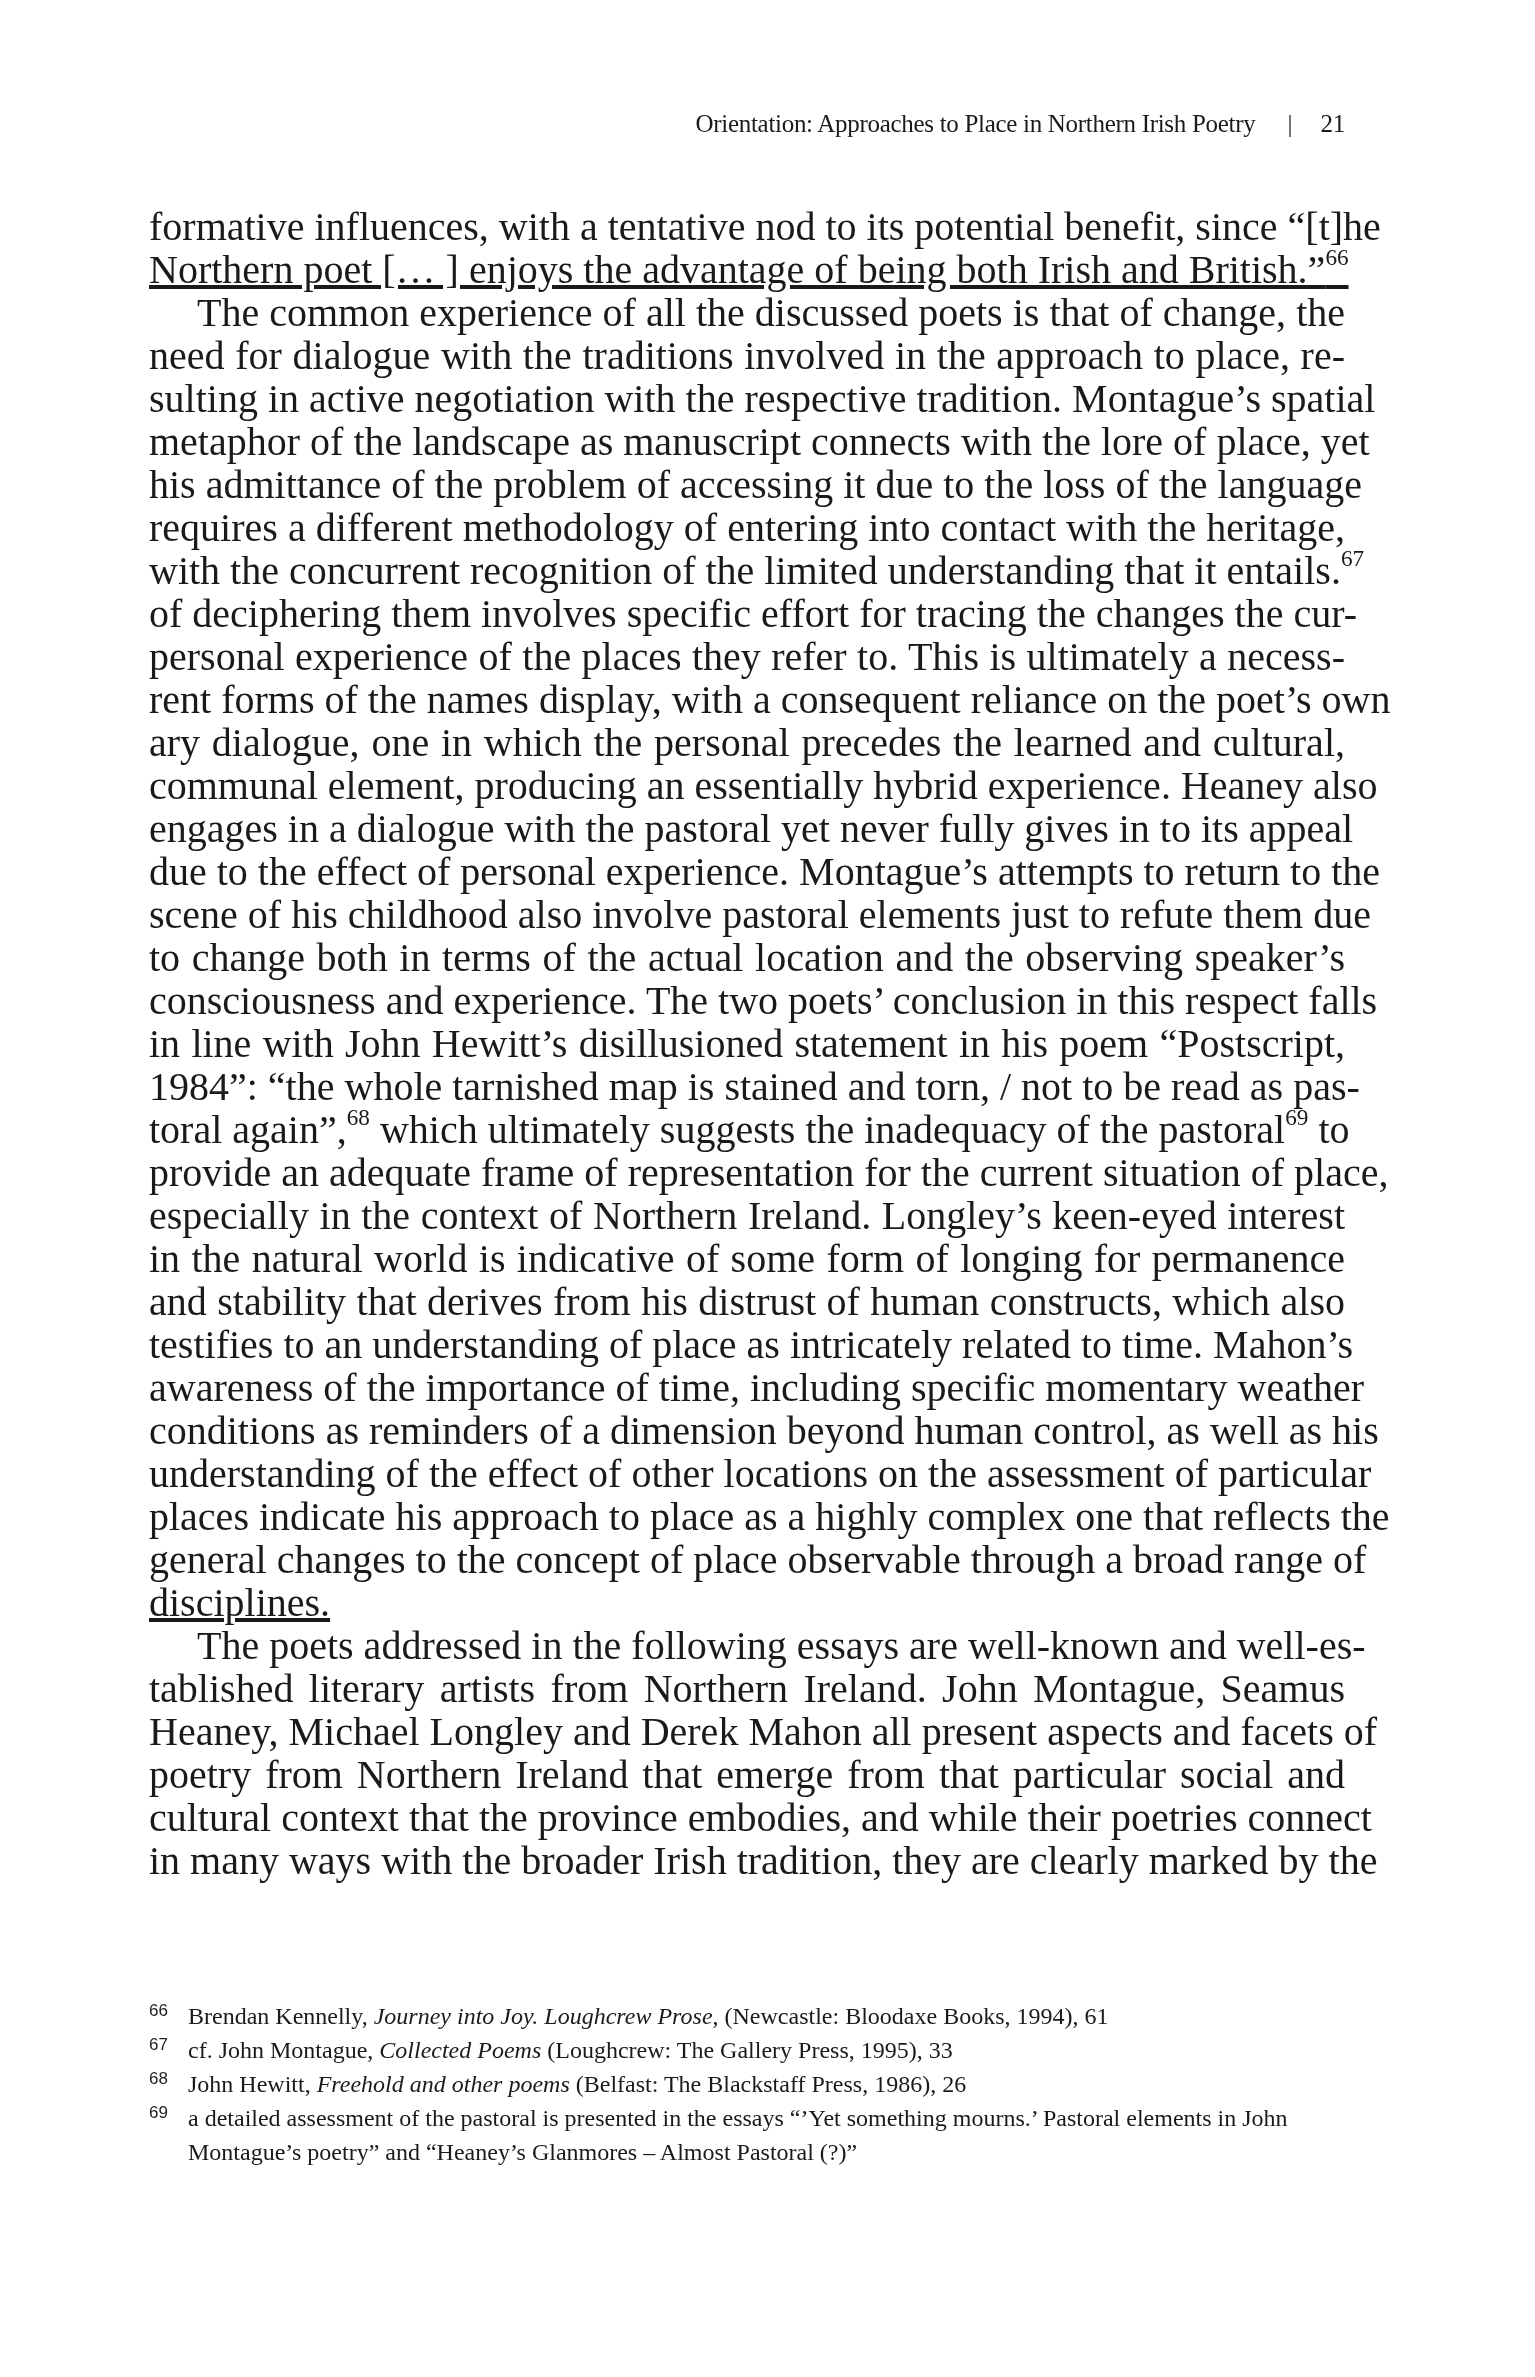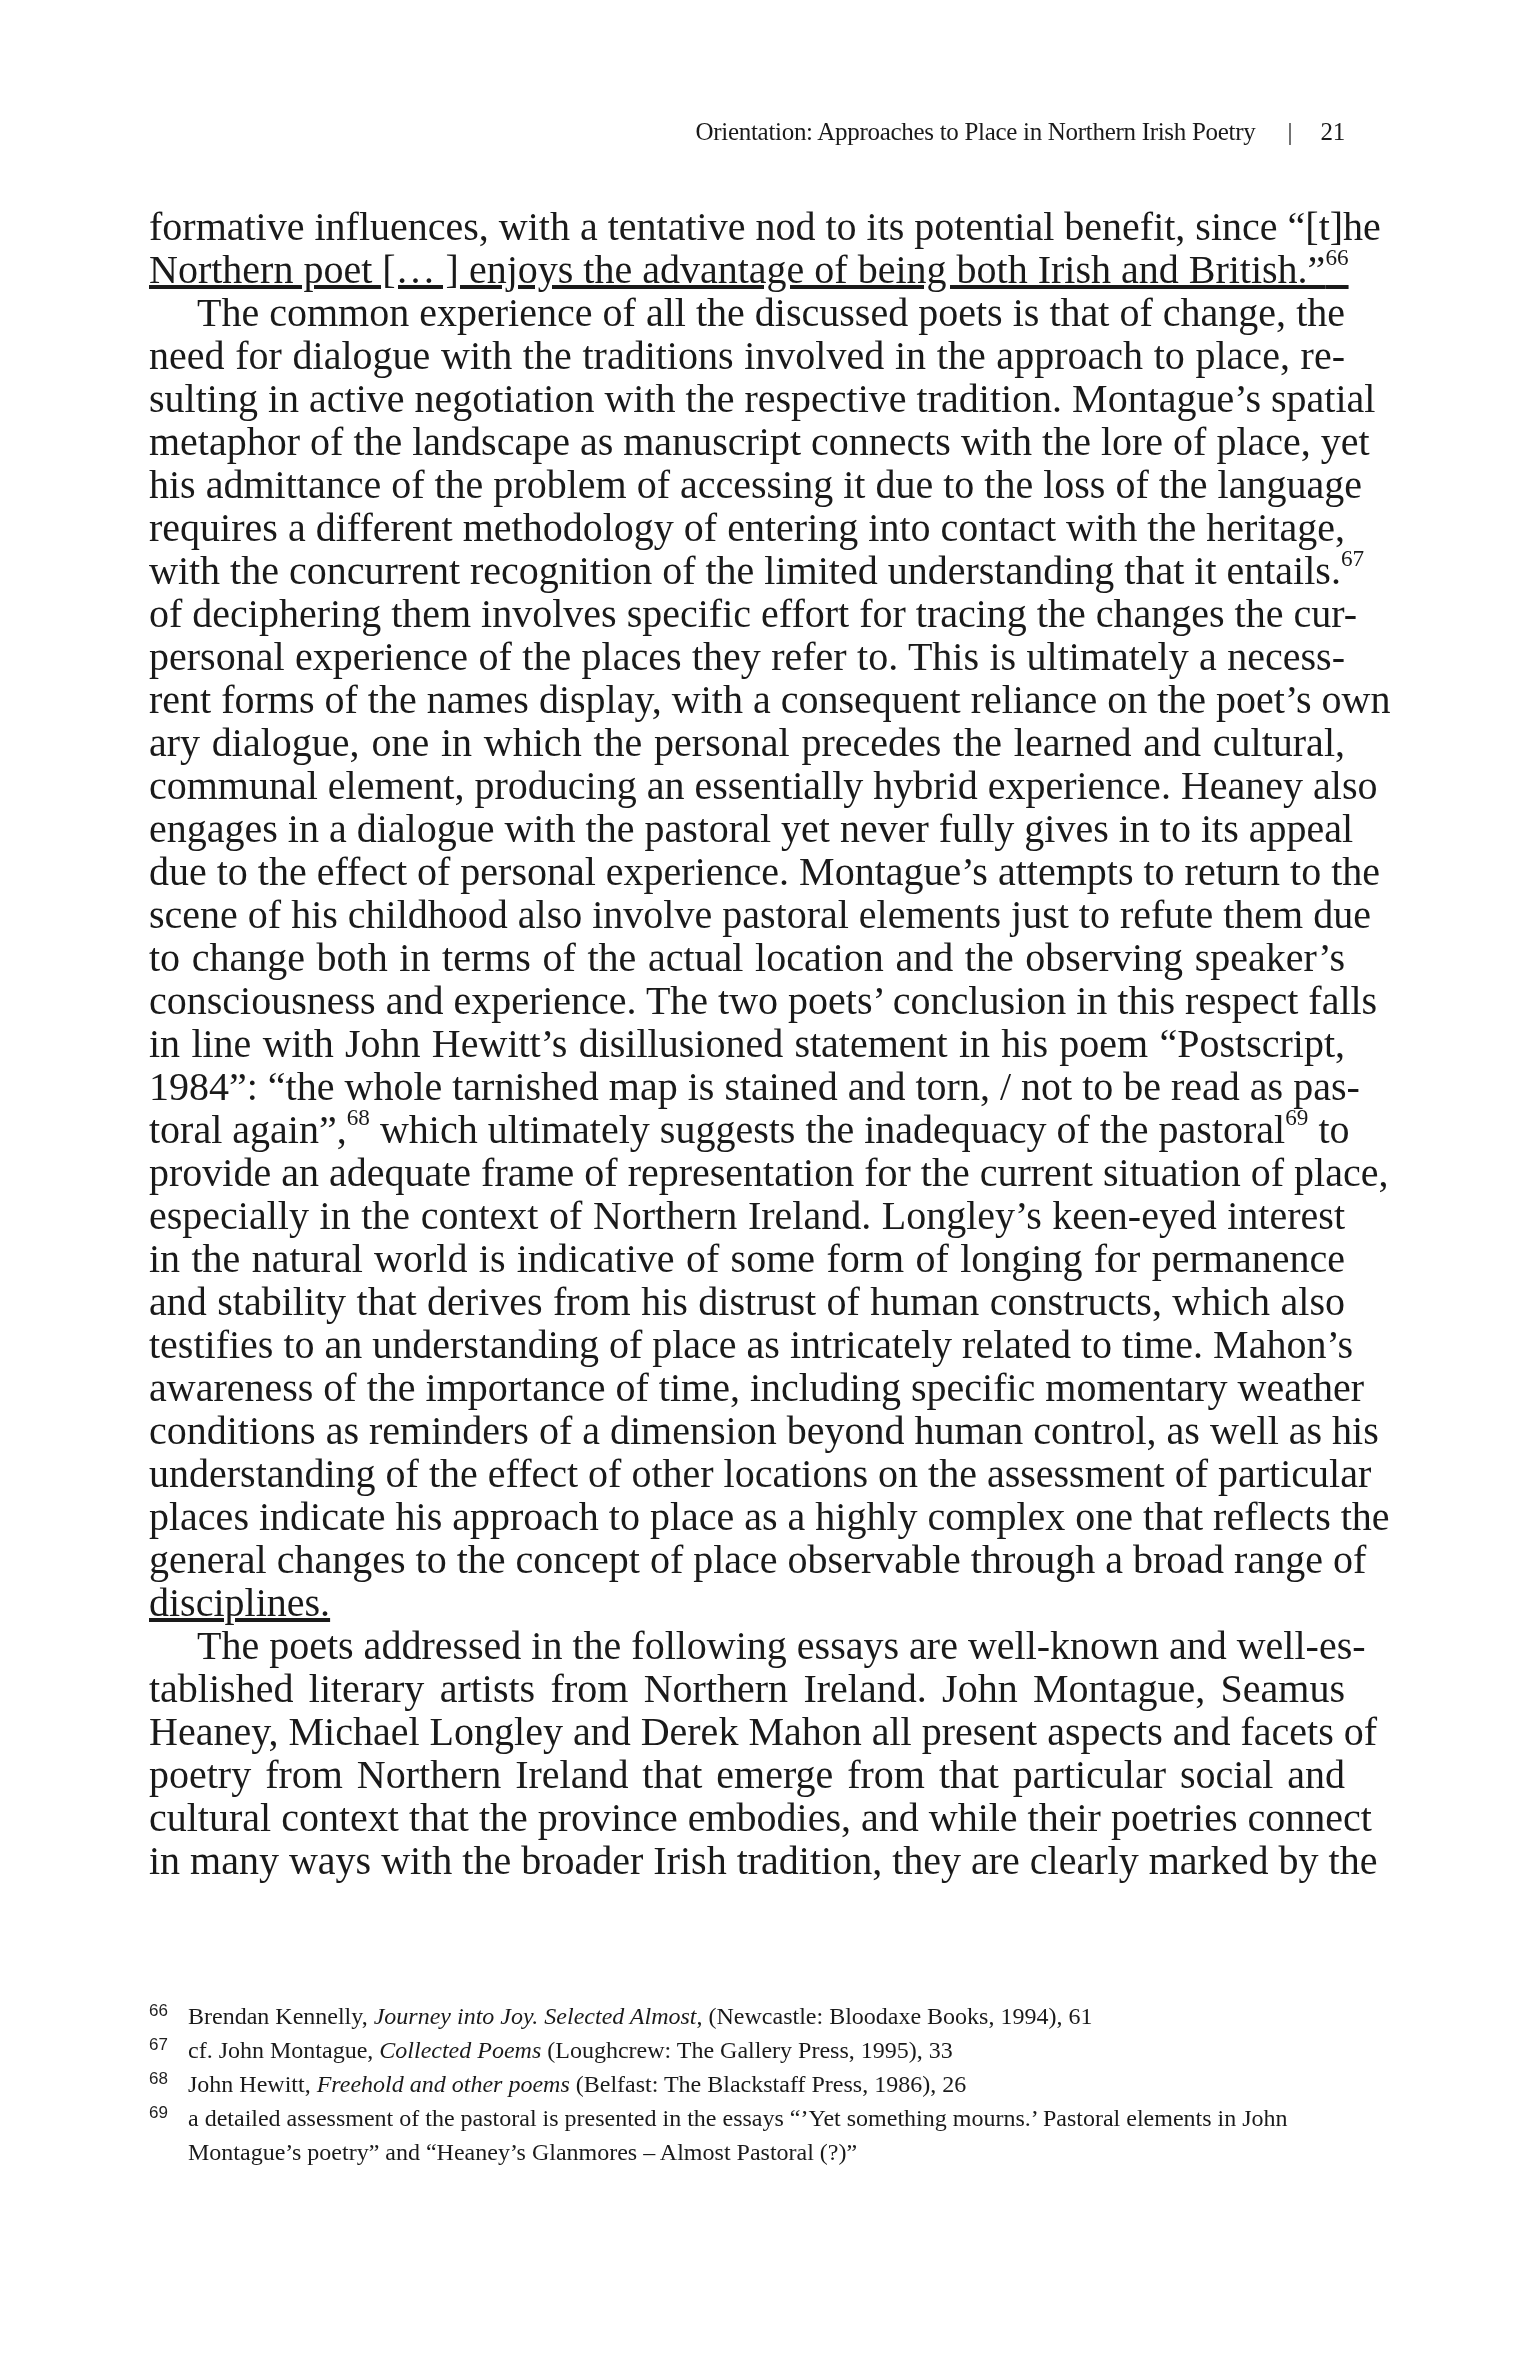--- a/index.html
+++ b/index.html
@@ -5,21 +5,20 @@
   html, body { margin: 0; padding: 0; background: #ffffff; }
   body {
     width: 1536px; height: 2377px; position: relative; overflow: hidden;
     font-family: "Liberation Serif", "DejaVu Serif", serif;
     color: #1a1a1a;
   }
   .running-header {
     position: absolute; top: 107px; left: 0; width: 1345px;
     font-size: 25px; line-height: 34px; text-align: right; white-space: nowrap;
     letter-spacing: -0.3px;
-    margin-top: 8px;
   }
   .running-header .sep { display: inline-block; margin: 0 28.5px 0 32px; }
   .body-text {
     position: absolute; top: 205px; left: 149px; width: 1196px;
     font-size: 40px; line-height: 43px;
   }
   .line {
     display: block; white-space: nowrap; text-align: justify; text-align-last: justify;
     height: 43px; overflow: visible;
   }
@@ -83,18 +82,18 @@
       <span class="line indent">The poets addressed in the following essays are well-known and well-es-</span>
       <span class="line">tablished literary artists from Northern Ireland. John Montague, Seamus</span>
       <span class="line">Heaney, Michael Longley and Derek Mahon all present aspects and facets of</span>
       <span class="line">poetry from Northern Ireland that emerge from that particular social and</span>
       <span class="line">cultural context that the province embodies, and while their poetries connect</span>
       <span class="line">in many ways with the broader Irish tradition, they are clearly marked by the</span>
     </div>
   </div>
 
 <div class="footnotes" id="footnotes">
-    <div class="fn"><span class="fn-num">66</span><span class="fn-text">Brendan Kennelly, <i>Journey into Joy. Selected Almost</i>, (Newcastle: Bloodaxe Books, 1994), 61</span></div>
+    <div class="fn"><span class="fn-num">66</span><span class="fn-text">Brendan Kennelly, <i>Journey into Joy. Loughcrew Prose</i>, (Newcastle: Bloodaxe Books, 1994), 61</span></div>
     <div class="fn"><span class="fn-num">67</span><span class="fn-text">cf. John Montague, <i>Collected Poems</i> (Loughcrew: The Gallery Press, 1995), 33</span></div>
     <div class="fn"><span class="fn-num">68</span><span class="fn-text">John Hewitt, <i>Freehold and other poems</i> (Belfast: The Blackstaff Press, 1986), 26</span></div>
     <div class="fn"><span class="fn-num">69</span><span class="fn-text">a detailed assessment of the pastoral is presented in the essays “’Yet something mourns.’ Pastoral elements in John Montague’s poetry” and “Heaney’s Glanmores – Almost Pastoral (?)”</span></div>
   </div>
 
 
 </body></html>

